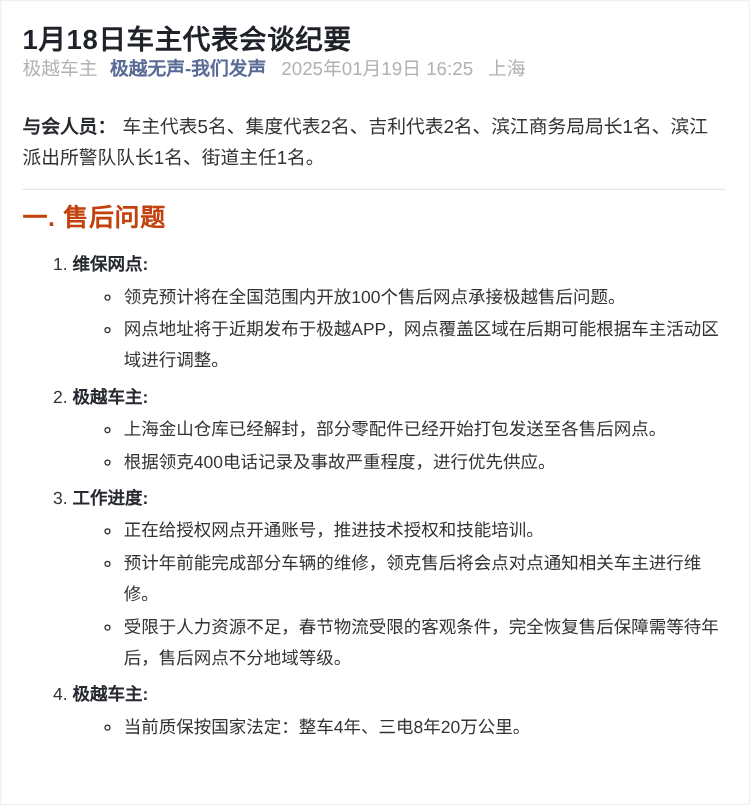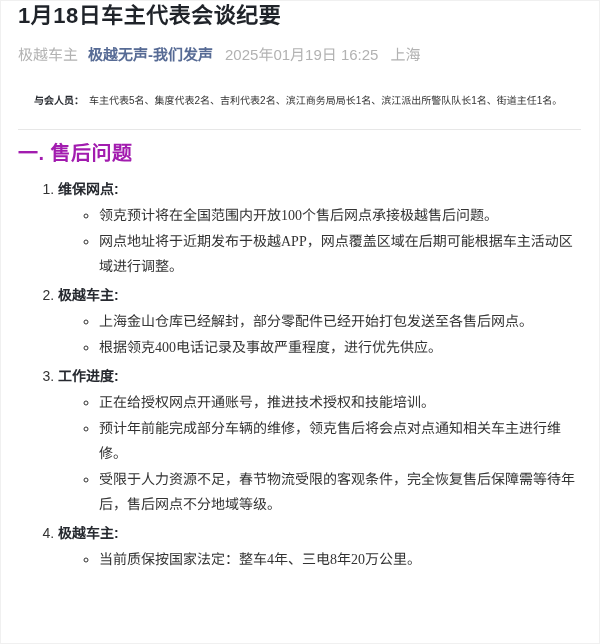--- a/index.html
+++ b/index.html
@@ -8,90 +8,88 @@
     background:#ffffff;
     box-sizing:border-box;
     border:1px solid #f0f0f0;
     font-family:"Liberation Sans","DejaVu Sans",sans-serif;
     color:#333333;
     overflow:hidden;
   }
   .page{
     box-sizing:border-box;
     width:100%;height:100%;
-    padding:0 18px 0 17px;
+    padding:16px 18px 0 17px;
   }
   h1.title{
     margin:0;
     font-size:22px;
     line-height:29px;
     font-weight:700;
     color:#1f2329;
     letter-spacing:0.5px;
   }
   .meta{
-    margin-top:15px;
     font-size:15px;
     line-height:19px;
     color:#b2b2b2;
     white-space:nowrap;
   }
   .meta .author{margin-right:10px;}
   .meta .account{
     color:#576b95;
     font-weight:600;
     text-decoration:none;
     margin-right:12px;
     cursor:pointer;
   }
   .meta .datetime{margin-right:12px;}
   p.intro{
-    margin:16px;
-    font-size:10px;
+    margin:0;
+    font-size:15px;
     line-height:25px;
   }
   p.intro.first{margin-top:24px;}
   p.intro.second{margin-top:12px;}
   p.intro strong{
     font-weight:700;
     color:#26292f;
     margin-right:5px;
   }
   hr.divider{
     border:none;
     border-top:1px solid #e7e7e7;
     margin:12px 0 10px 0;
   }
   h2.section-heading{
     margin:0;
     font-size:20px;
     line-height:27px;
     font-weight:700;
-    color:#a21caf;
+    color:#c2410c;
     letter-spacing:0.5px;
   }
   ol.topics{
     margin:10px 0 0 0;
     padding-left:40px;
     font-size:14px;
     line-height:25px;
   }
   ol.topics > li{
     margin:0 0 4px 0;
   }
   ol.topics > li > strong{
     font-weight:700;
     color:#26292f;
     margin-top:40px;
   }
   ul.points{
     list-style-type:circle;
     margin:1px 0 0 0;
     padding-left:41px;
-    font-family:Liberation Serif, serif;
   }
   ul.points > li{
     margin:1px 0;
     color:#333333;
   }
 </style>
 </head>
 <body>
 
 <div class="page">

